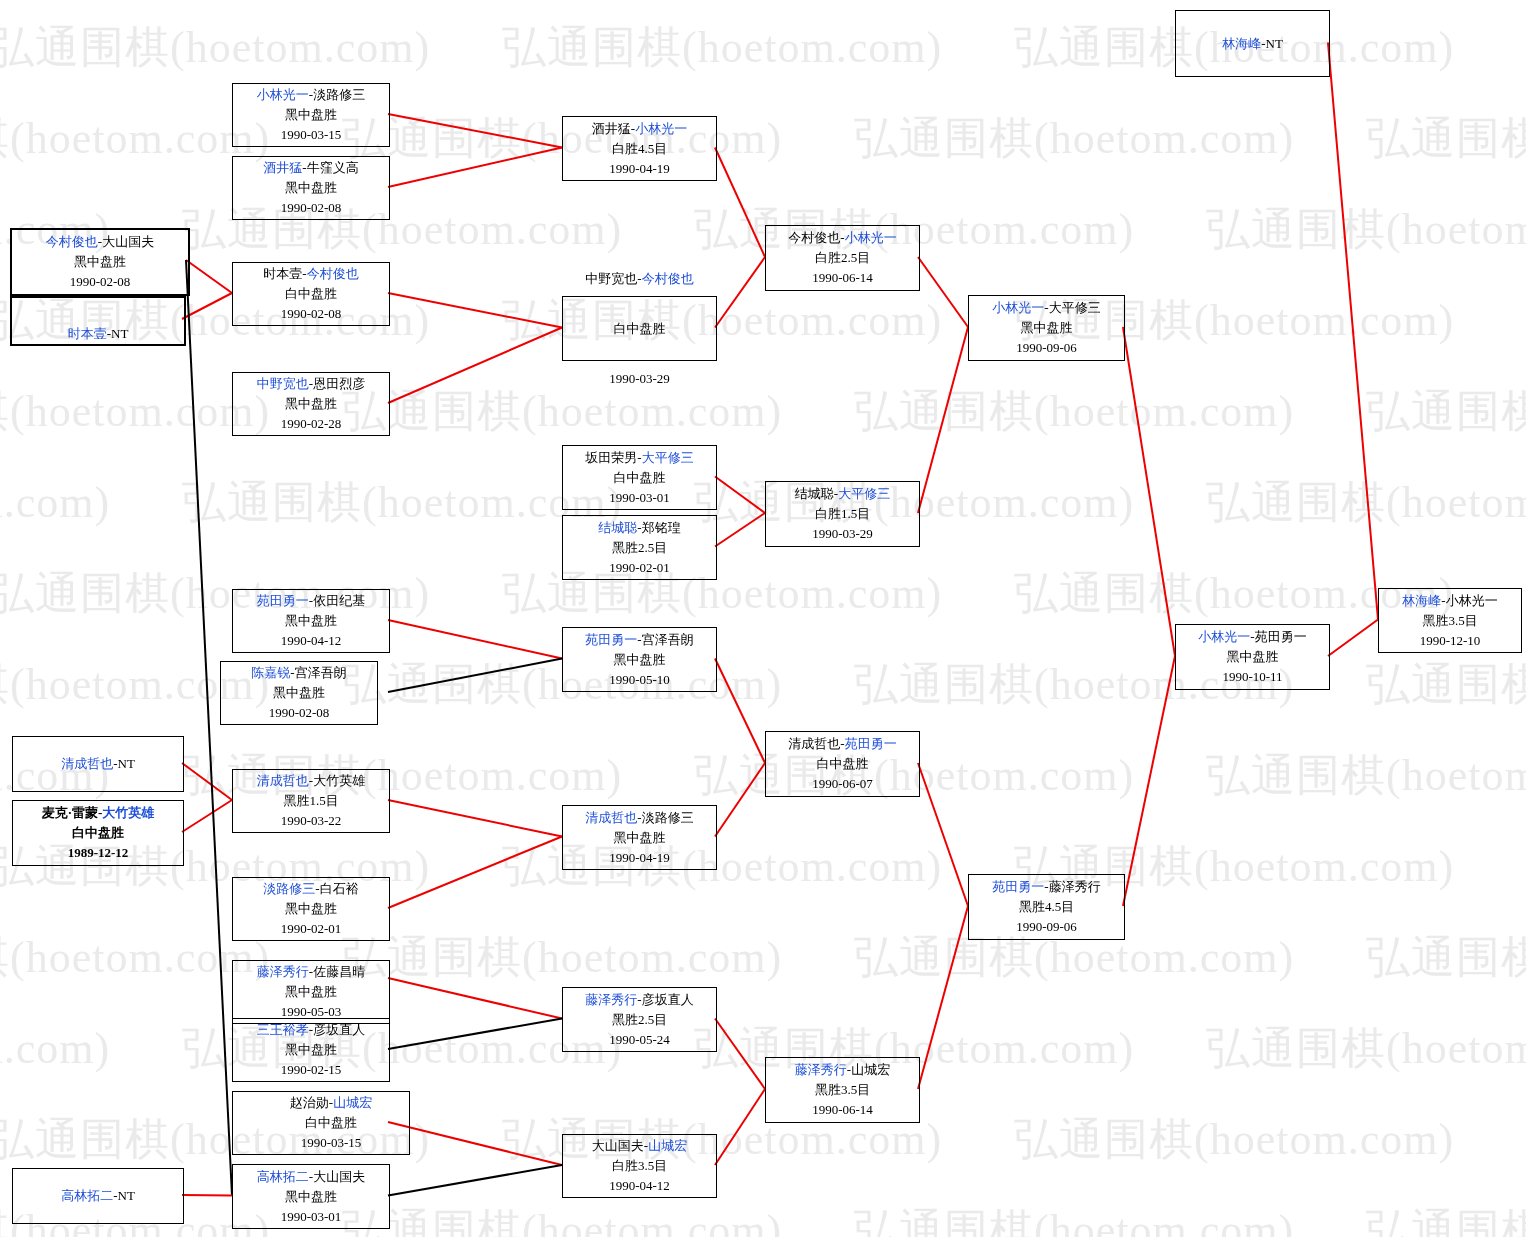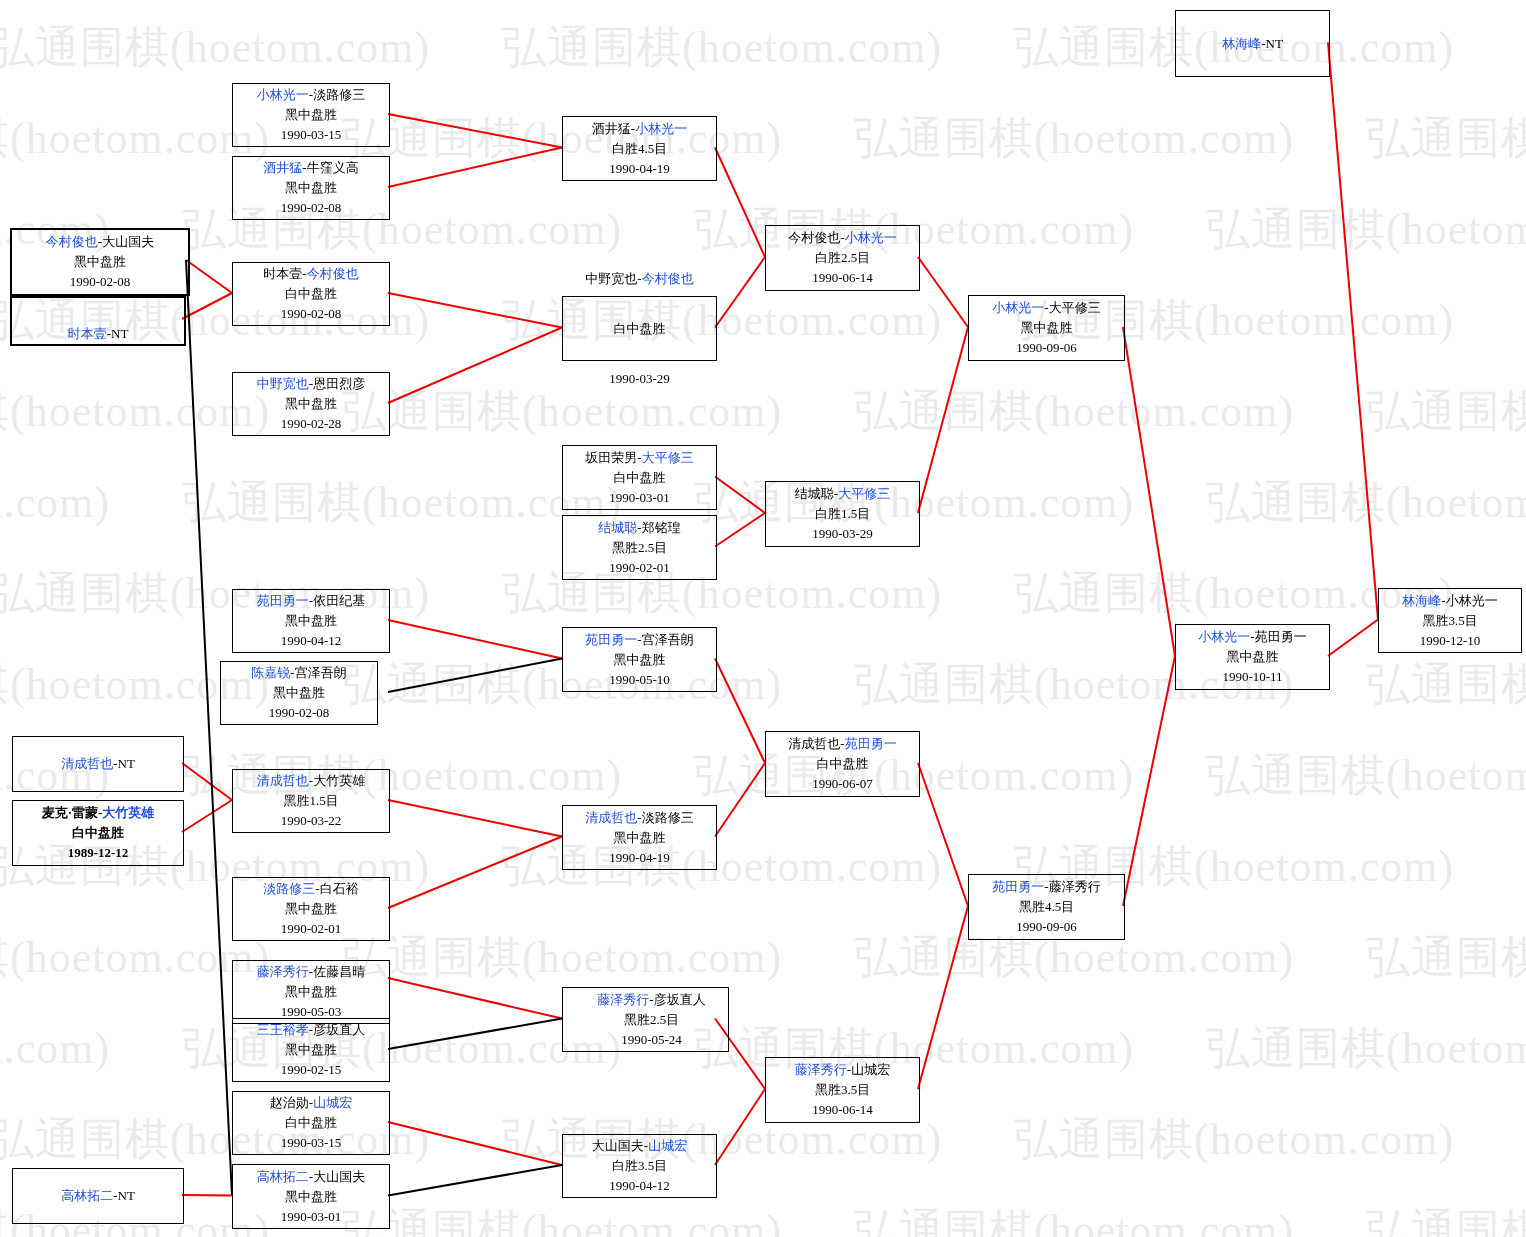--- a/index.html
+++ b/index.html
@@ -156,21 +156,21 @@
     <div class="box" style="left: 232px; top: 960px; width: 156px; height: 62px;">
       <div><span class="red">藤泽秀行</span><span>-</span><span>佐藤昌晴</span></div>
       <div>黑中盘胜</div>
       <div>1990-05-03</div>
     </div>
     <div class="box" style="left: 232px; top: 1018px; width: 156px; height: 62px;">
       <div><span class="red">三王裕孝</span><span>-</span><span>彦坂直人</span></div>
       <div>黑中盘胜</div>
       <div>1990-02-15</div>
     </div>
-    <div class="box" style="left: 232px; top: 1091px; width: 156px; height: 62px;">
+    <div class="box" style="left: 232px; top: 1091px; width: 156px; height: 62px; padding-left: 20px;">
       <div><span>赵治勋</span><span>-</span><span class="red">山城宏</span></div>
       <div>白中盘胜</div>
       <div>1990-03-15</div>
     </div>
     <div class="box" style="left: 232px; top: 1164px; width: 156px; height: 63px;">
       <div><span class="red">高林拓二</span><span>-</span><span>大山国夫</span></div>
       <div>黑中盘胜</div>
       <div>1990-03-01</div>
     </div>
     <div class="box" style="left: 562px; top: 116px; width: 153px; height: 63px;">
@@ -196,21 +196,21 @@
     <div class="box" style="left: 562px; top: 627px; width: 153px; height: 63px;">
       <div><span class="red">苑田勇一</span><span>-</span><span>宫泽吾朗</span></div>
       <div>黑中盘胜</div>
       <div>1990-05-10</div>
     </div>
     <div class="box" style="left: 562px; top: 805px; width: 153px; height: 63px;">
       <div><span class="red">清成哲也</span><span>-</span><span>淡路修三</span></div>
       <div>黑中盘胜</div>
       <div>1990-04-19</div>
     </div>
-    <div class="box" style="left: 562px; top: 987px; width: 153px; height: 63px; padding-left: 12px;">
+    <div class="box" style="left: 562px; top: 987px; width: 153px; height: 63px;">
       <div><span class="red">藤泽秀行</span><span>-</span><span>彦坂直人</span></div>
       <div>黑胜2.5目</div>
       <div>1990-05-24</div>
     </div>
     <div class="box" style="left: 562px; top: 1134px; width: 153px; height: 62px;">
       <div><span>大山国夫</span><span>-</span><span class="red">山城宏</span></div>
       <div>白胜3.5目</div>
       <div>1990-04-12</div>
     </div>
     <div class="box" style="left: 765px; top: 225px; width: 153px; height: 64px;">

